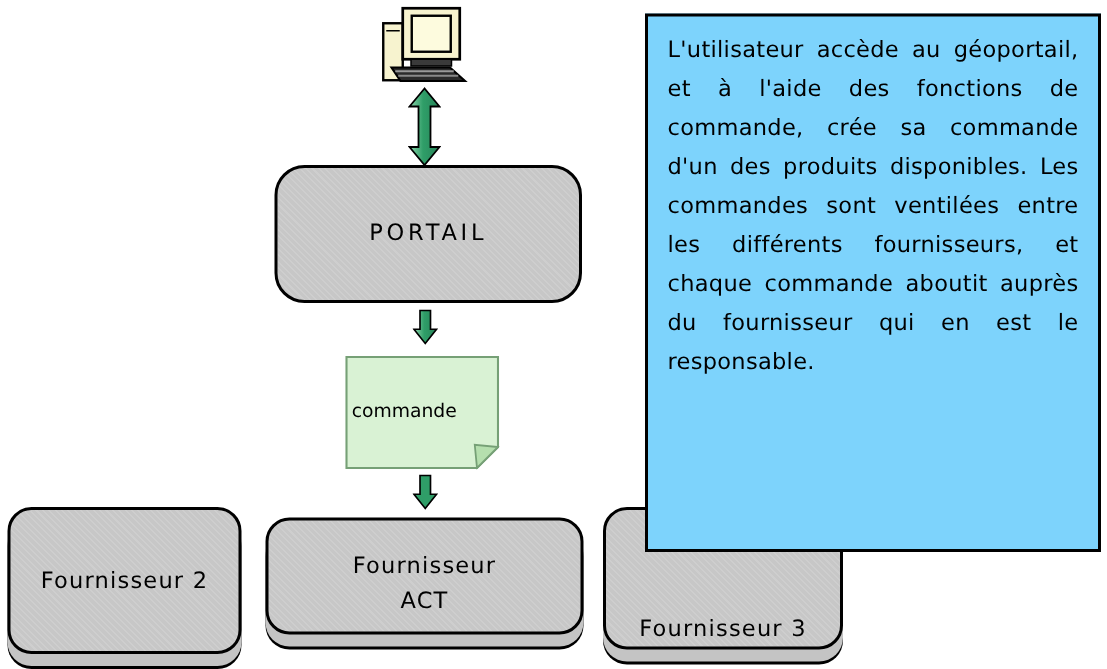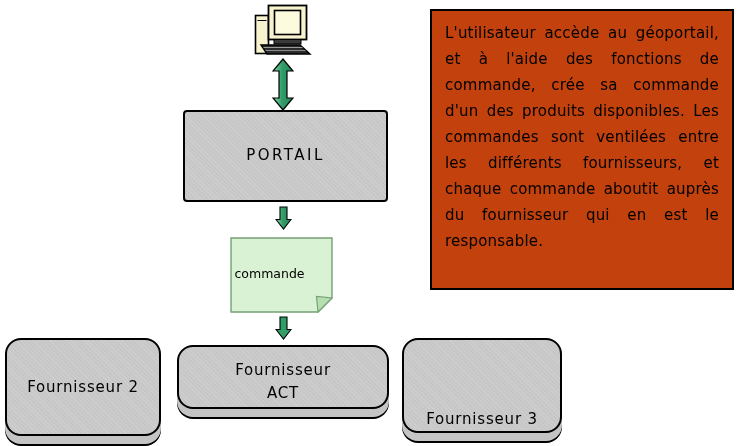--- a/index.html
+++ b/index.html
@@ -13,29 +13,29 @@
   .gbox{
     background:#c9c9c9;
     background-image:repeating-linear-gradient(45deg,#cecece 0 1px,#c7c7c7 1px 3px);
     border:2px solid #000;border-radius:16px;
     display:flex;flex-direction:column;align-items:center;justify-content:center;
     text-align:center;
   }
   .shadowed{
     box-shadow:0 8px 0 0 #c4c4c4, 0 10px 0 0 #000;
   }
-  .portal-box{left:183px;top:110px;width:205px;height:92px;gap:24px;padding-bottom:2px;border-radius:4px;}
+  .portal-box{left:183px;top:110px;width:205px;height:92px;gap:24px;padding-bottom:2px;border-radius:20px;}
   .portal-box .bline{font-size:15px;letter-spacing:2.5px;}
   .sup-label{font-size:15px;letter-spacing:0.8px;line-height:23px;}
   .f2-box{left:5px;top:338px;width:156px;height:98px;}
-  .act-box{left:177px;top:345px;width:212px;height:64px;padding-top:10px;}
+  .act-box{left:177px;top:345px;width:212px;height:78px;padding-top:10px;}
   .f3-box{left:402px;top:338px;width:160px;height:95px;justify-content:flex-end;}
   
   .desc-box{
-    left:430px;top:9px;width:304px;height:281px;background:#c2410c;border:2px solid #000;
+    left:430px;top:9px;width:304px;height:359px;background:#7dd3fc;border:2px solid #000;
     padding:9px 13px 0 13px;
   }
   .desc-box p{
     margin:0;font-size:15px;line-height:26px;text-align:justify;letter-spacing:0.2px;
   }
   
   .note-wrap{left:230px;top:237px;width:103px;height:76px;}
   .note-label{
     position:absolute;left:0;top:0;width:100%;height:100%;
     display:flex;align-items:center;justify-content:center;

